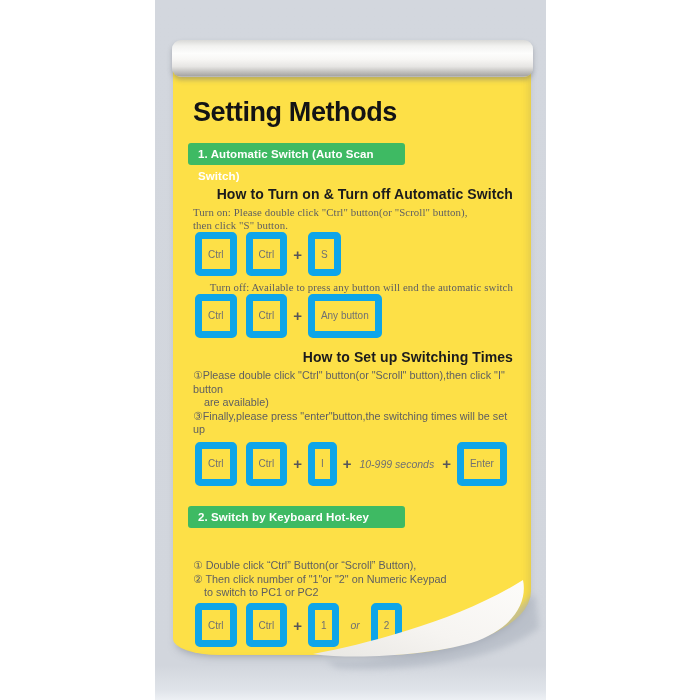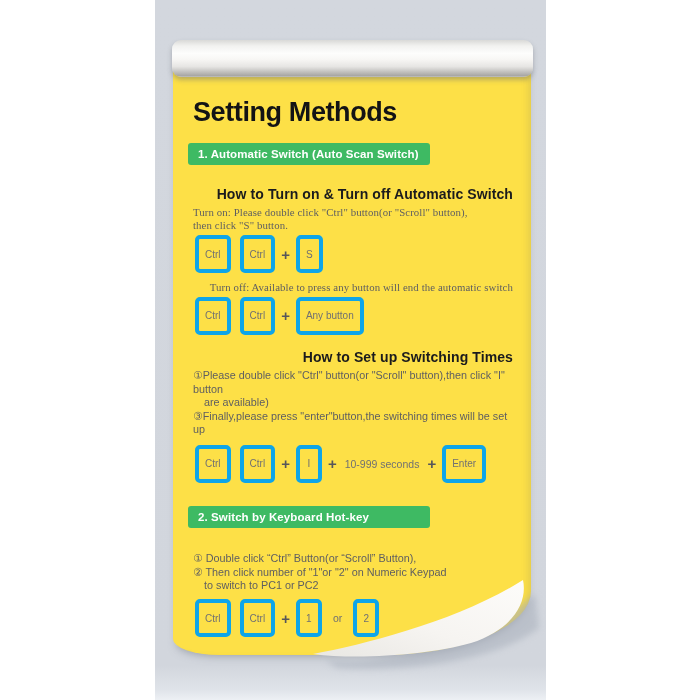--- a/index.html
+++ b/index.html
@@ -50,21 +50,21 @@
     line-height: 32px;
     font-weight: 700;
     letter-spacing: -0.4px;
     color: #131315;
   }
 
   .badge {
     display: block;
     margin-top: 15px;
     margin-left: -5px;
-    width: 242px;
+    width: 217px;
     height: 22px;
     line-height: 22px;
     padding: 0 10px;
     border-radius: 3px;
     color: #ffffff;
     font-size: 11.5px;
     font-weight: 700;
     letter-spacing: 0.1px;
   }
   .badge2 { margin-top: 29px; }
@@ -101,37 +101,38 @@
   }
   .keyrow.mt12 { margin-top: 12px; }
   .keyrow.mt14 { margin-top: 14px; }
   .key {
     display: inline-flex;
     align-items: center;
     justify-content: center;
     min-width: 26px;
     height: 26px;
     padding: 15px 6px;
-    border: 4px solid #0ea5e9;
+    border: 7px solid #0ea5e9;
     border-radius: 5px;
     font-size: 10px;
     color: #707072;
     background: transparent;
   }
   .plus {
     font-size: 15px;
     font-weight: 700;
     color: #56565a;
     margin: 0 -3px;
     line-height: 1;
   }
   .conn-text {
     font-size: 10.5px;
     color: #707072;
     margin: 0 2px;
+    font-style: italic;
   }
 
   .spacer-turnoff { margin-top: 13px; text-align: right; }
 
   
   .curl-svg {
     position: absolute;
     left: 295px; top: 572px;
     width: 256px; height: 110px;
     z-index: 4;
@@ -188,21 +189,21 @@
         <span class="plus">+</span>
         <span class="key">I</span>
         <span class="plus">+</span>
         <span class="conn-text">10-999 seconds</span>
         <span class="plus">+</span>
         <span class="key">Enter</span>
       </div>
 
       <div class="badge badge2" style="background: rgb(62, 186, 99);">2. Switch by Keyboard Hot-key</div>
 
-      <div class="steps" style="margin-top:24px;">
+      <div class="steps" style="margin-top:31px;">
         <div class="step">① Double click “Ctrl” Button(or “Scroll” Button),</div>
         <div class="step">② Then click number of "1"or "2" on Numeric Keypad</div>
         <div class="step indent">to switch to PC1 or PC2</div>
       </div>
 
       <div class="keyrow mt12">
         <span class="key">Ctrl</span>
         <span class="key">Ctrl</span>
         <span class="plus">+</span>
         <span class="key">1</span>

